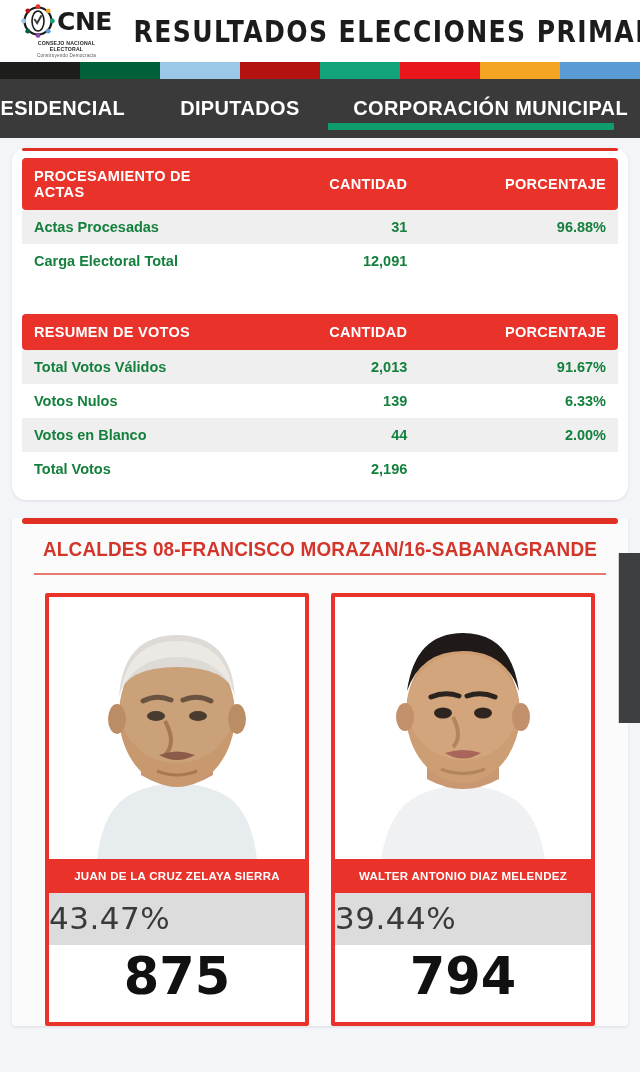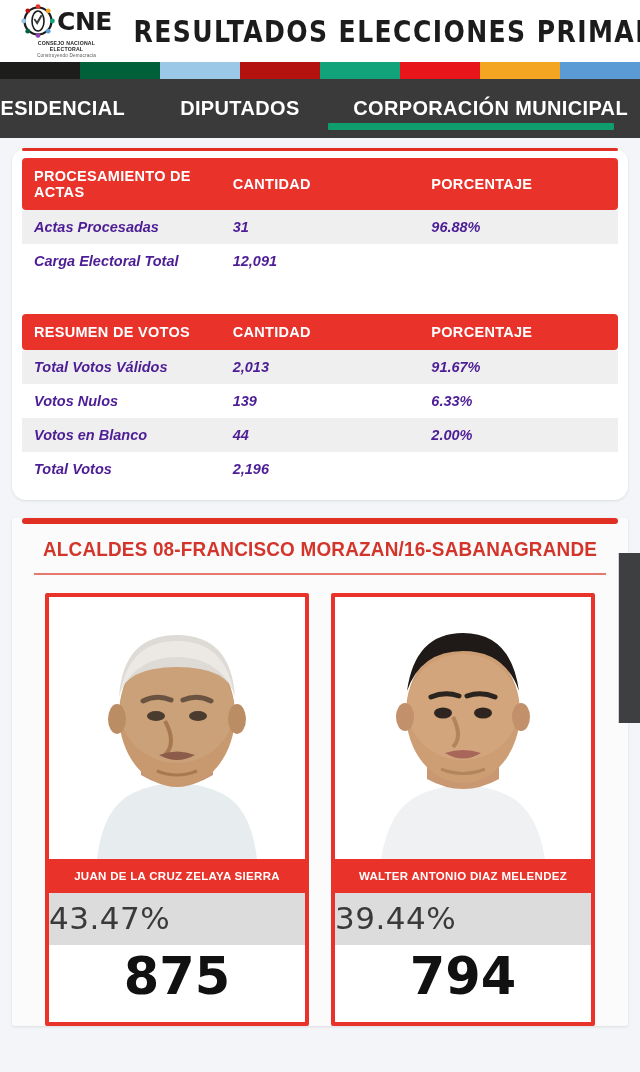--- a/index.html
+++ b/index.html
@@ -67,29 +67,28 @@
     content:""; position:absolute; left:10px; right:10px; top:0; height:3px;
     background:#e03024; border-radius: 2px;
   }
 
   table.rtable { width: 100%; border-collapse: collapse; table-layout: fixed; }
   .rtable thead th {
     background: #e8322a; color: #fff; font-weight: 700; font-size: 14.5px;
     letter-spacing: 0.3px; padding: 10px 12px; text-align: left;
     font-family: "Liberation Sans Narrow","Liberation Sans", sans-serif;
   }
-  .rtable thead th.num, .rtable thead th.pct { }
+  .rtable thead th.num, .rtable thead th.pct { text-align: right; }
   .rtable thead tr th:first-child { border-radius: 4px 0 0 4px; }
   .rtable thead tr th:last-child  { border-radius: 0 4px 4px 0; }
   .rtable tbody td {
-    padding: 9px 12px; font-size: 14.5px; color: #4c1d95; font-weight: 600;
-    font-family: "Liberation Sans Narrow","Liberation Sans", sans-serif;
-    font-style: italic;
-  }
-  .rtable tbody td.num, .rtable tbody td.pct { font-weight: 600; }
+    padding: 9px 12px; font-size: 14.5px; color: #15803d; font-weight: 600;
+    font-family: "Liberation Sans Narrow","Liberation Sans", sans-serif;
+  }
+  .rtable tbody td.num, .rtable tbody td.pct { text-align: right; font-weight: 600; }
   .rtable tbody tr:nth-child(odd) td { background: #efefef; }
   .rtable tbody tr:nth-child(even) td { background: #ffffff; }
 
   .table-gap { height: 36px; }
 
   
   .cand-panel {
     position: relative; background: #fbfbfb; margin: 18px 12px 0 12px;
     border-radius: 3px; box-shadow: 0 1px 3px rgba(0,0,0,0.10);
     padding: 14px 10px 0 10px;

